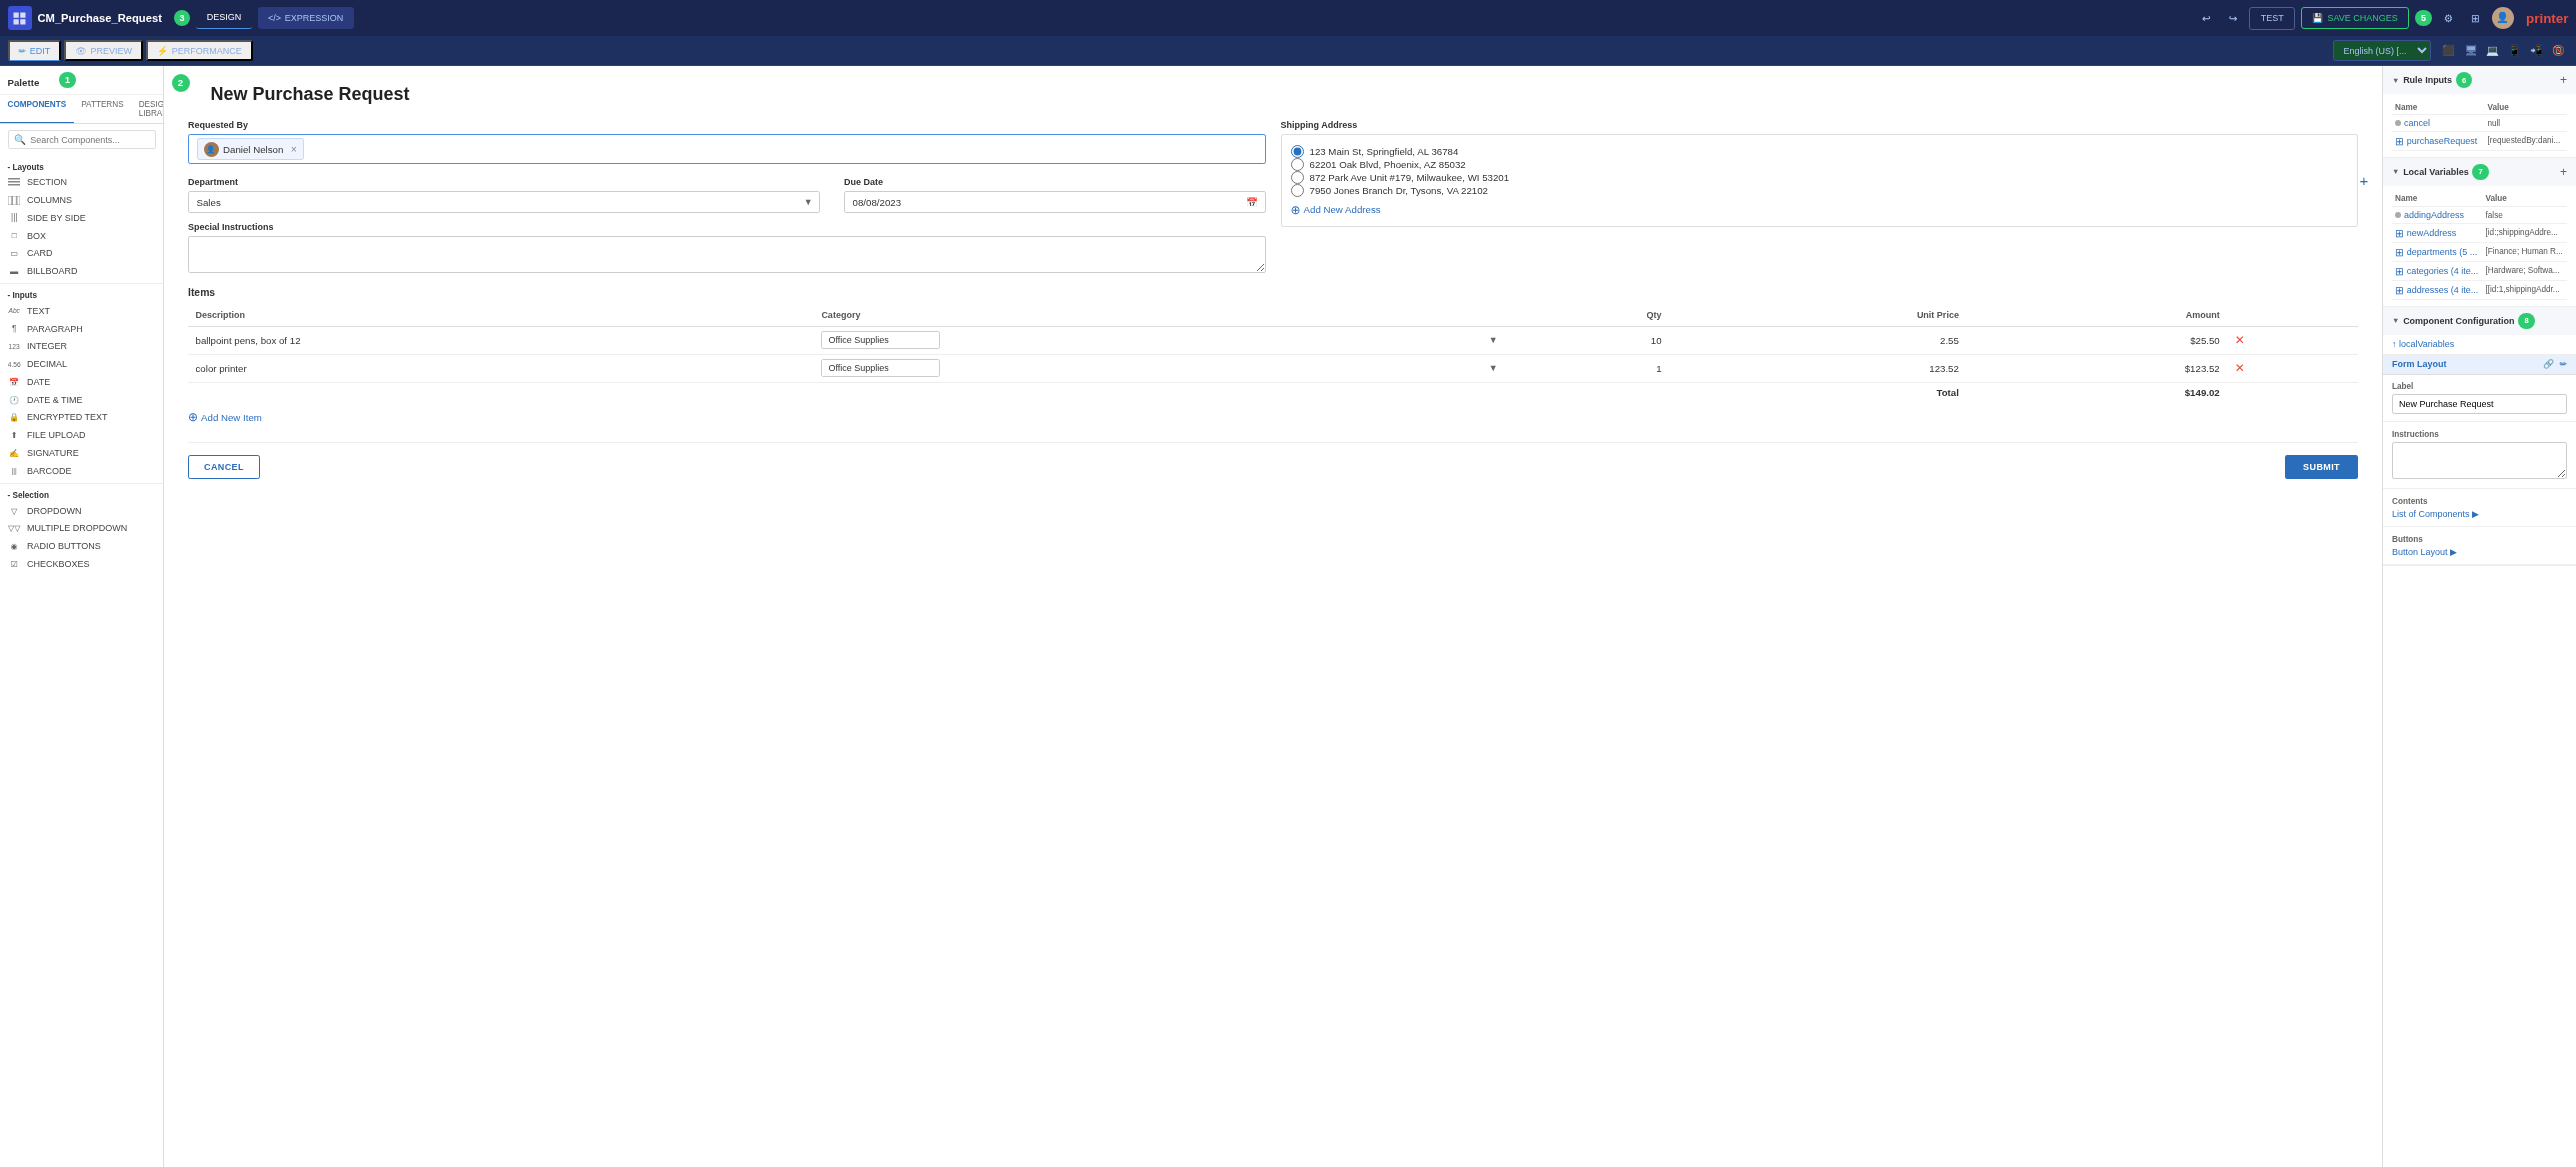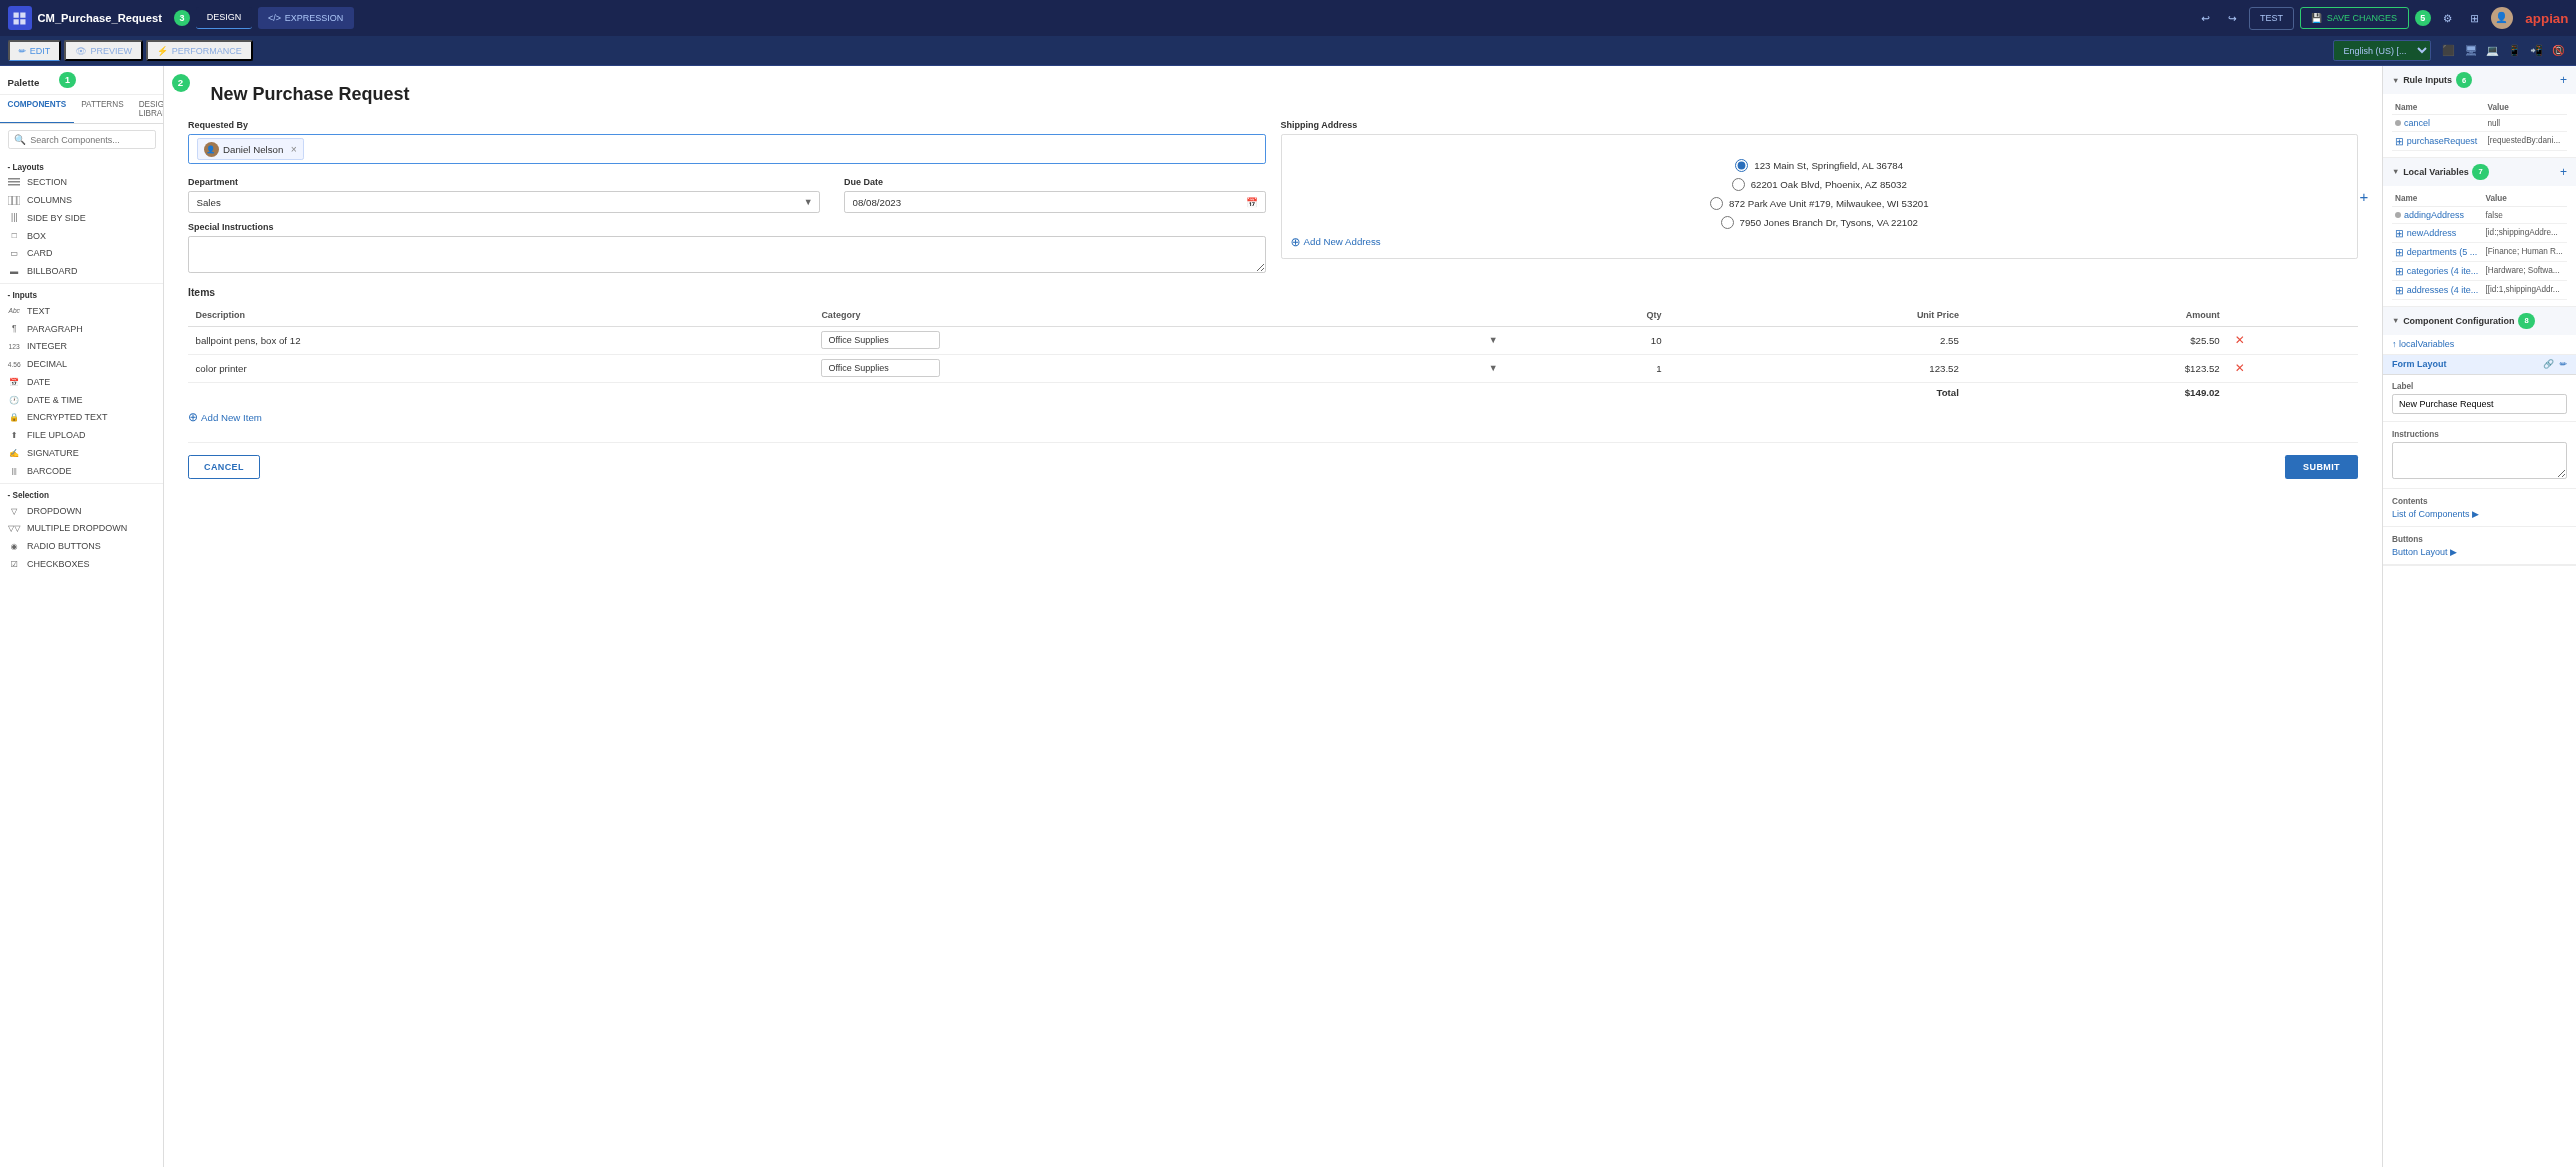--- a/index.html
+++ b/index.html
@@ -61,21 +61,21 @@
     .user-tag-avatar { width: 15px; height: 15px; border-radius: 50%; background: #a07850; display: flex; align-items: center; justify-content: center; color: white; font-size: 7.5px; }
     .user-tag-x { color: #888; cursor: pointer; margin-left: 3px; font-size: 10.4px; }
     .input-with-tag { border: 0.7px solid #4a90e2; border-radius: 2.2px; padding: 3.7px 7.5px; display: flex; align-items: center; min-height: 25px; }
     .select-wrap { position: relative; }
     .select-wrap select { width: 100%; border: 0.7px solid #ccc; border-radius: 2.2px; padding: 4.5px 7.5px; font-size: 9.7px; color: #333; background: white; appearance: none; cursor: pointer; }
     .select-arrow { position: absolute; right: 7.5px; top: 50%; transform: translateY(-50%); color: #666; font-size: 9px; pointer-events: none; }
     .date-wrap { position: relative; }
     .date-wrap input { width: 100%; border: 0.7px solid #ccc; border-radius: 2.2px; padding: 4.5px 7.5px; font-size: 9.7px; color: #333; }
     .date-icon { position: absolute; right: 7.5px; top: 50%; transform: translateY(-50%); color: #666; cursor: pointer; }
     .textarea { width: 100%; border: 0.7px solid #ccc; border-radius: 2.2px; padding: 4.5px 7.5px; font-size: 9.7px; min-height: 37px; resize: vertical; }
-    .radio-group { display: flex; flex-direction: column; gap: 6px; margin-top: 15px; align-items: center; }
+    .radio-group { display: flex; flex-direction: column; margin-top: 1px; }
     .radio-item { display: flex; align-items: center; gap: 6px; font-size: 9.7px; color: #333; cursor: pointer; }
     .radio-item input[type=radio] { accent-color: #2a6ebb; }
     .add-link { color: #2a6ebb; font-size: 9.7px; cursor: pointer; display: flex; align-items: center; gap: 3px; margin-top: 6px; }
 
     
     .items-section { margin-top: 12px; }
     .items-title { font-size: 10.4px; font-weight: 600; color: #333; margin-bottom: 6px; }
     .items-table { width: 100%; border-collapse: collapse; }
     .items-table th { font-size: 9px; font-weight: 600; color: #555; padding: 6px 7.5px; border-bottom: 0.7px solid #ddd; text-align: left; background: white; }
     .items-table th.right { text-align: right; }
@@ -138,21 +138,21 @@
   <button class="top-bar-icon-btn">↪</button>
   <button class="top-bar-test-btn">TEST</button>
   <button class="save-btn highlight">
     <span>💾</span>
     <span>SAVE CHANGES</span>
   </button>
   <div class="badge-green">5</div>
   <button class="top-bar-icon-btn">⚙</button>
   <button class="top-bar-icon-btn">⊞</button>
   <div class="avatar">👤</div>
-  <span class="appian-logo">appian</span>
+  <span class="appian-logo">printer</span>
 </div>
 
 <div class="second-bar">
   <button class="second-bar-tab active">
     <span>✏</span>
     <span>EDIT</span>
   </button>
   <button class="second-bar-tab">
     <span>👁</span>
     <span>PREVIEW</span>

